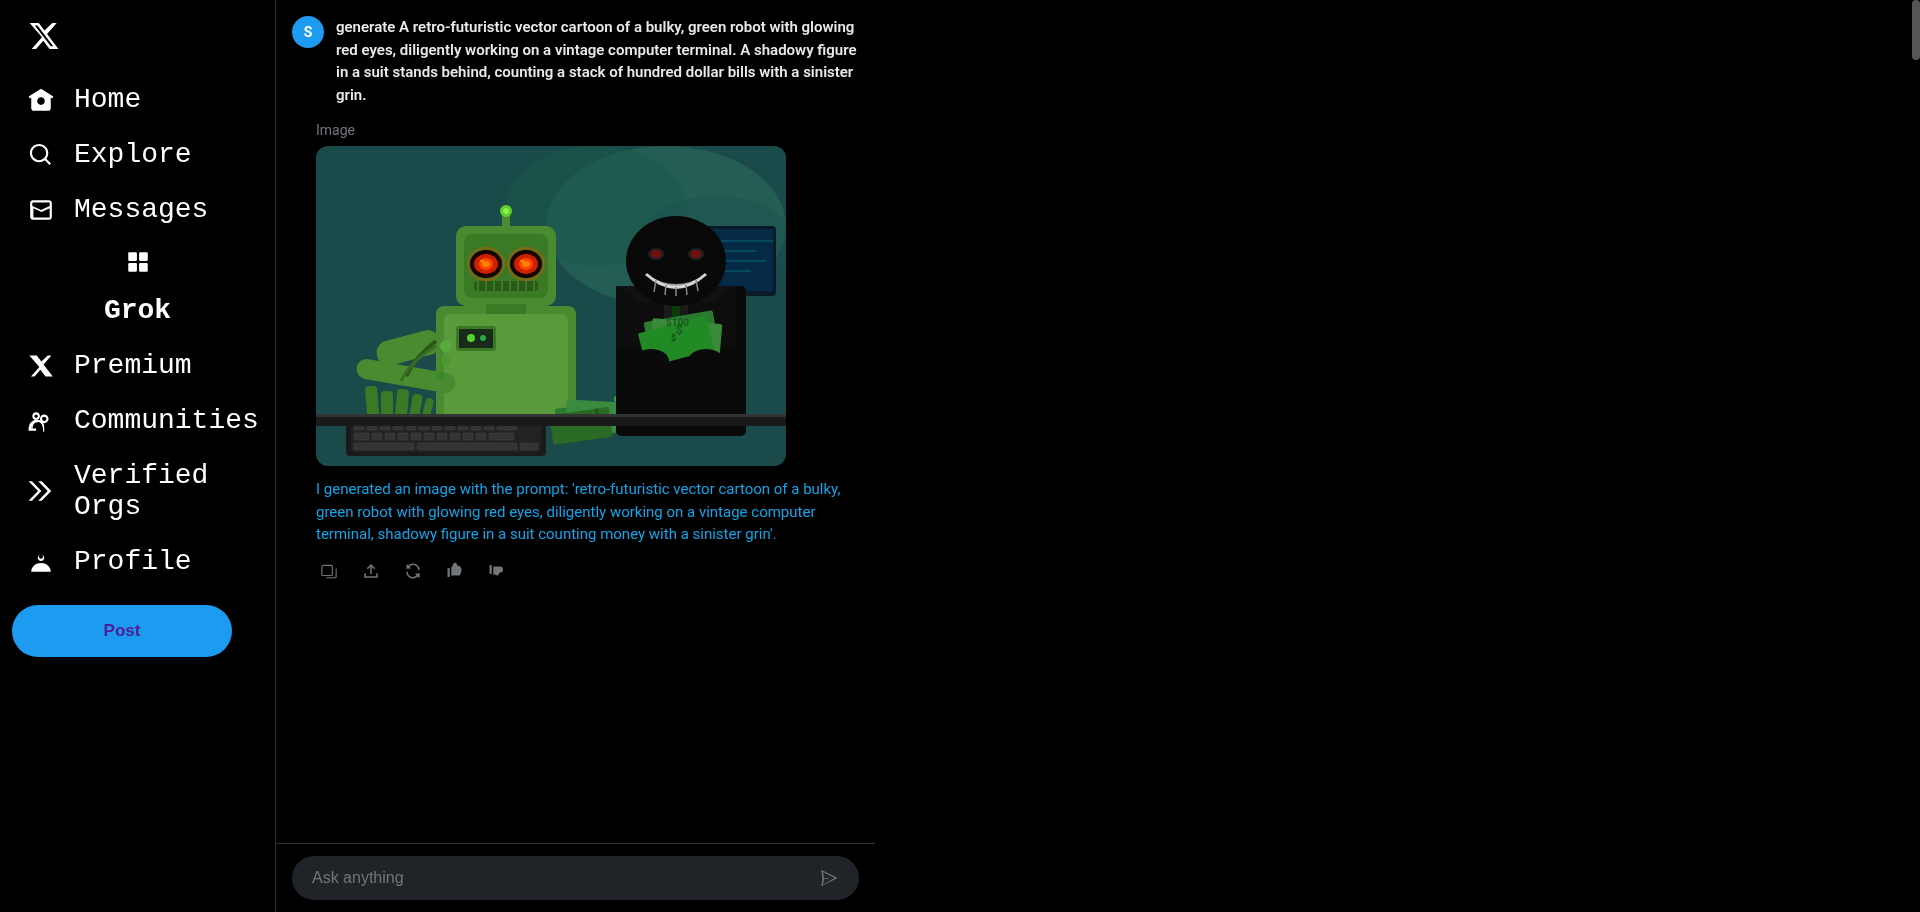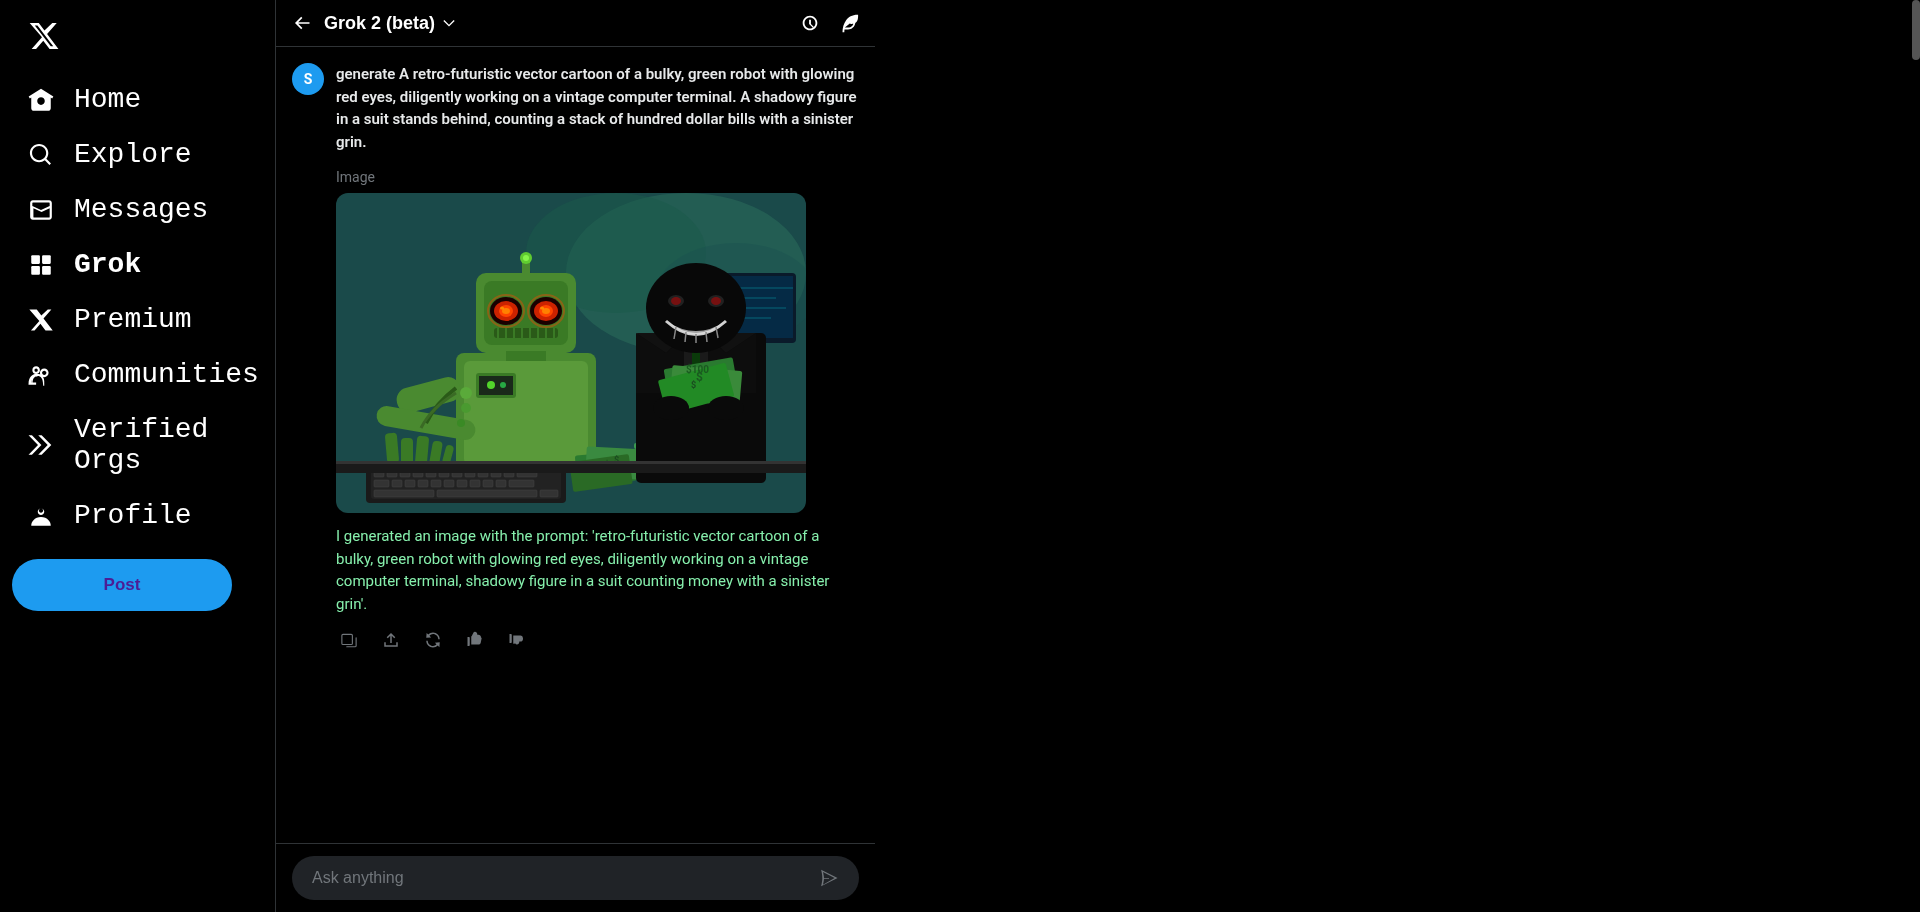--- a/index.html
+++ b/index.html
@@ -42,20 +42,21 @@
       padding: 12px 16px;
       border-radius: 9999px;
       cursor: pointer;
       transition: background 0.2s;
       text-decoration: none;
       color: #fff;
     }
 
     .nav-item.active {
       font-weight: 700;
+      flex-direction: column;
     }
 
     .nav-item .nav-label {
       font-size: 28px;
       font-weight: 400;
       font-family: Liberation Mono, monospace;
     }
 
     .nav-item.active .nav-label {
       font-weight: 700;
@@ -222,21 +223,21 @@
       border-radius: 12px;
       overflow: hidden;
       margin-bottom: 12px;
       position: relative;
     }
 
     
     .ai-response-text {
       font-size: 15px;
       line-height: 1.5;
-      color: #86efac;
+      color: #0ea5e9;
       margin-bottom: 12px;
     }
 
     .message-actions {
       display: flex;
       gap: 16px;
       align-items: center;
     }
 
     .action-btn {
@@ -424,59 +425,32 @@
     </div>
     <span class="nav-label">Profile</span>
   </div>
 
 
   <button class="post-btn">Post</button>
 </nav>
 
 <div class="main-content">
 
-  <div class="chat-header">
-    <div class="chat-header-left">
-      <div class="back-btn">
-        <svg viewBox="0 0 24 24" fill="white">
-          <path d="M7.414 13l5.043 5.04-1.414 1.42L3.586 12l7.457-7.46 1.414 1.42L7.414 11H21v2H7.414z"></path>
-        </svg>
-      </div>
-      <button class="chat-title-btn">
-        <span>Grok 2 (beta)</span>
-        <svg viewBox="0 0 24 24">
-          <path d="M3.543 8.96l1.414-1.42L12 14.59l7.043-7.05 1.414 1.42L12 17.41 3.543 8.96z"></path>
-        </svg>
-      </button>
-    </div>
-    <div class="chat-header-right">
-      <div class="header-icon-btn">
-        <svg viewBox="0 0 24 24" fill="white">
-          <path d="M12 4C7.589 4 4 7.589 4 12s3.589 8 8 8 8-3.589 8-8-3.589-8-8-8zm0 14c-3.309 0-6-2.691-6-6s2.691-6 6-6 6 2.691 6 6-2.691 6-6 6zm1-9.5V13l3.25 3.25-1.06 1.06L11 13V8.5h2z"></path>
-        </svg>
-      </div>
-      <div class="header-icon-btn">
-        <svg viewBox="0 0 24 24" fill="white">
-          <path d="M23 3c-6.62-.1-10.38 2.421-13.05 6.03C7.29 12.61 6 17.331 6 22h2c0-1.007.07-2.012.19-3H12c4.1 0 7.48-3.082 7.94-7.054C22.79 10.147 23.17 6.359 23 3zm-7 8h-1.5v2H16c.63-.016 1.2-.08 1.72-.188C17.95 14.07 15.68 17 12 17H8.55c.57-2.512 1.507-4.758 2.8-6.replacement C13.449 8.174 17.229 5.100 21 5.099c.065 2.376-.87 5.665-5 5.901z"></path>
-        </svg>
-      </div>
-    </div>
-  </div>
 
   <div class="chat-messages">
     <div class="message-group">
 
       <div class="user-message">
         <div class="user-avatar">S</div>
         <div class="message-content">
           <div class="user-message-text">generate A retro-futuristic vector cartoon of a bulky, green robot with glowing red eyes, diligently working on a vintage computer terminal. A shadowy figure in a suit stands behind, counting a stack of hundred dollar bills with a sinister grin.</div>
         </div>
       </div>
 
-      <div style="margin-left: 44px;">
+      <div style="margin-left: 24px;">
         <div class="image-label">Image</div>
 
         <div class="generated-image-container">
           <svg width="470" height="320" viewBox="0 0 470 320" xmlns="http://www.w3.org/2000/svg">
 
             <rect width="470" height="320" fill="#1a4a4a"></rect>
 
             <ellipse cx="350" cy="80" rx="120" ry="80" fill="#2a6a5a" opacity="0.6"></ellipse>
             <ellipse cx="280" cy="60" rx="90" ry="60" fill="#1a5a4a" opacity="0.5"></ellipse>
             <ellipse cx="400" cy="100" rx="80" ry="50" fill="#1a5050" opacity="0.4"></ellipse>

